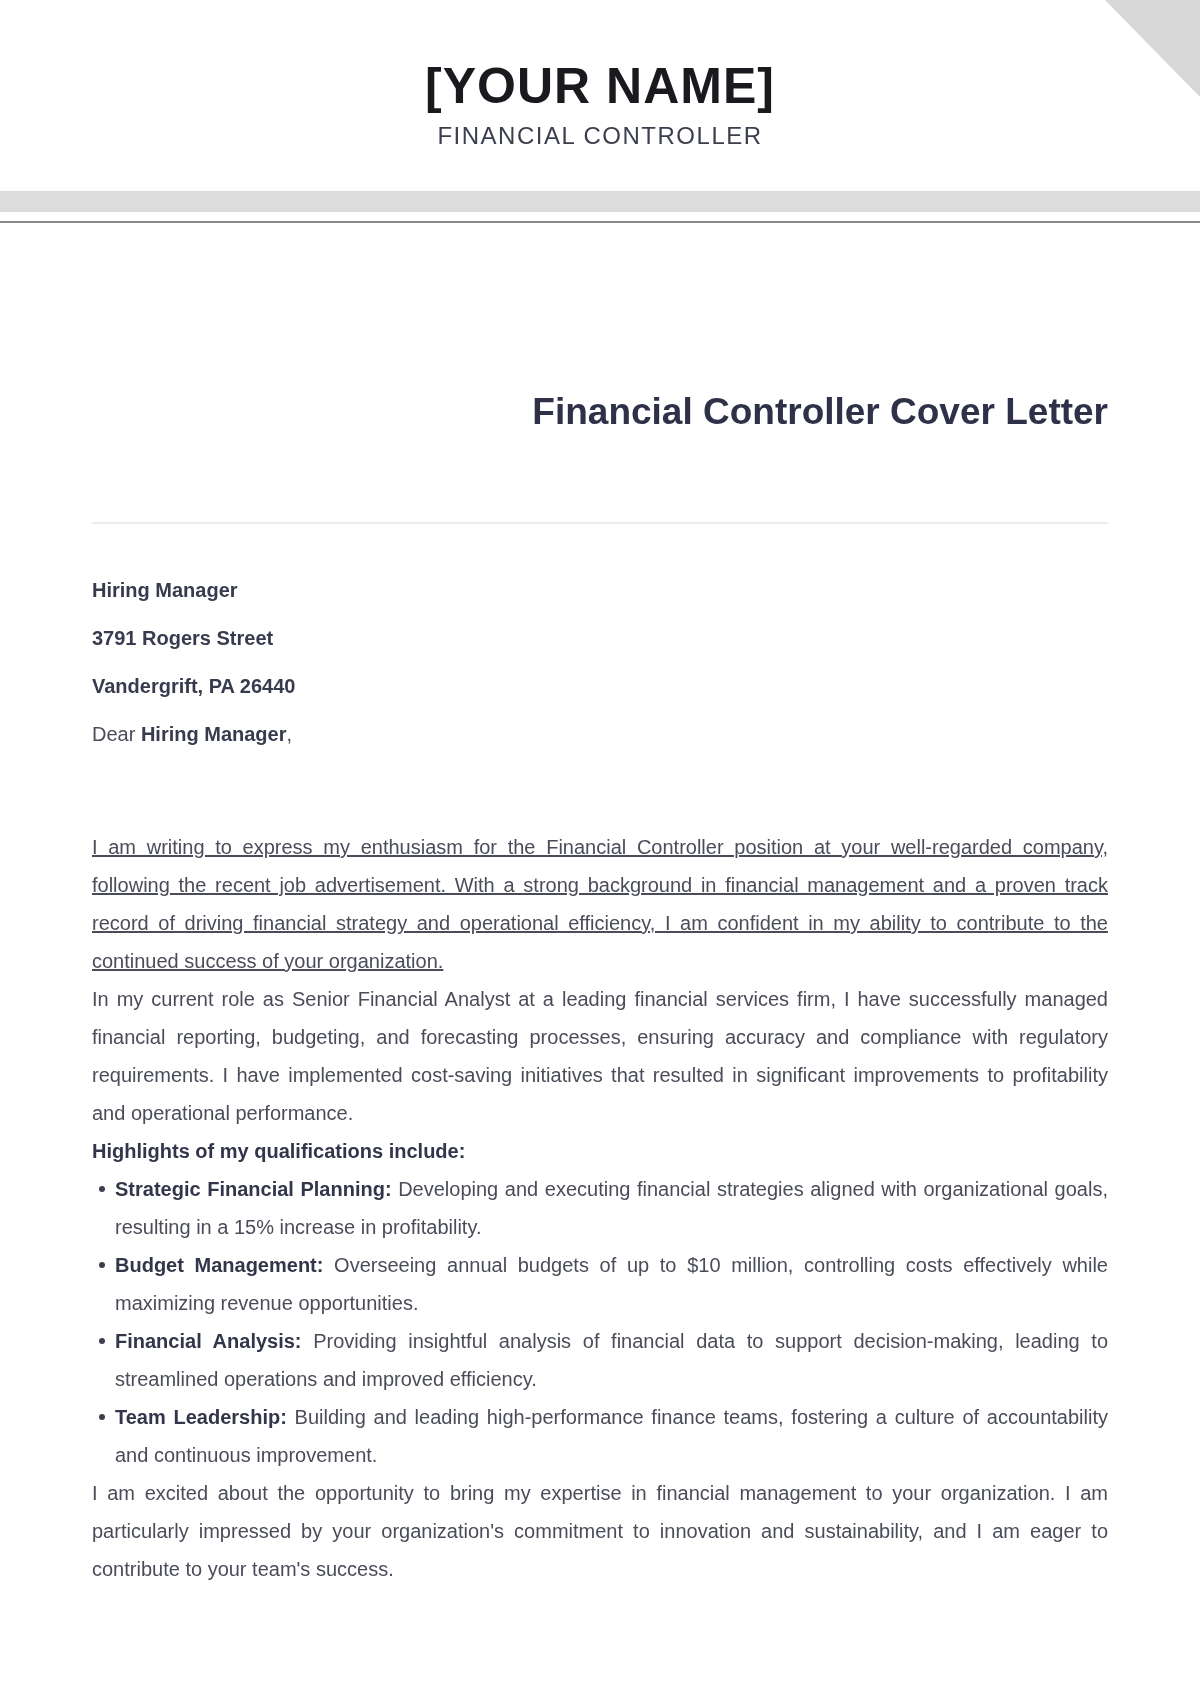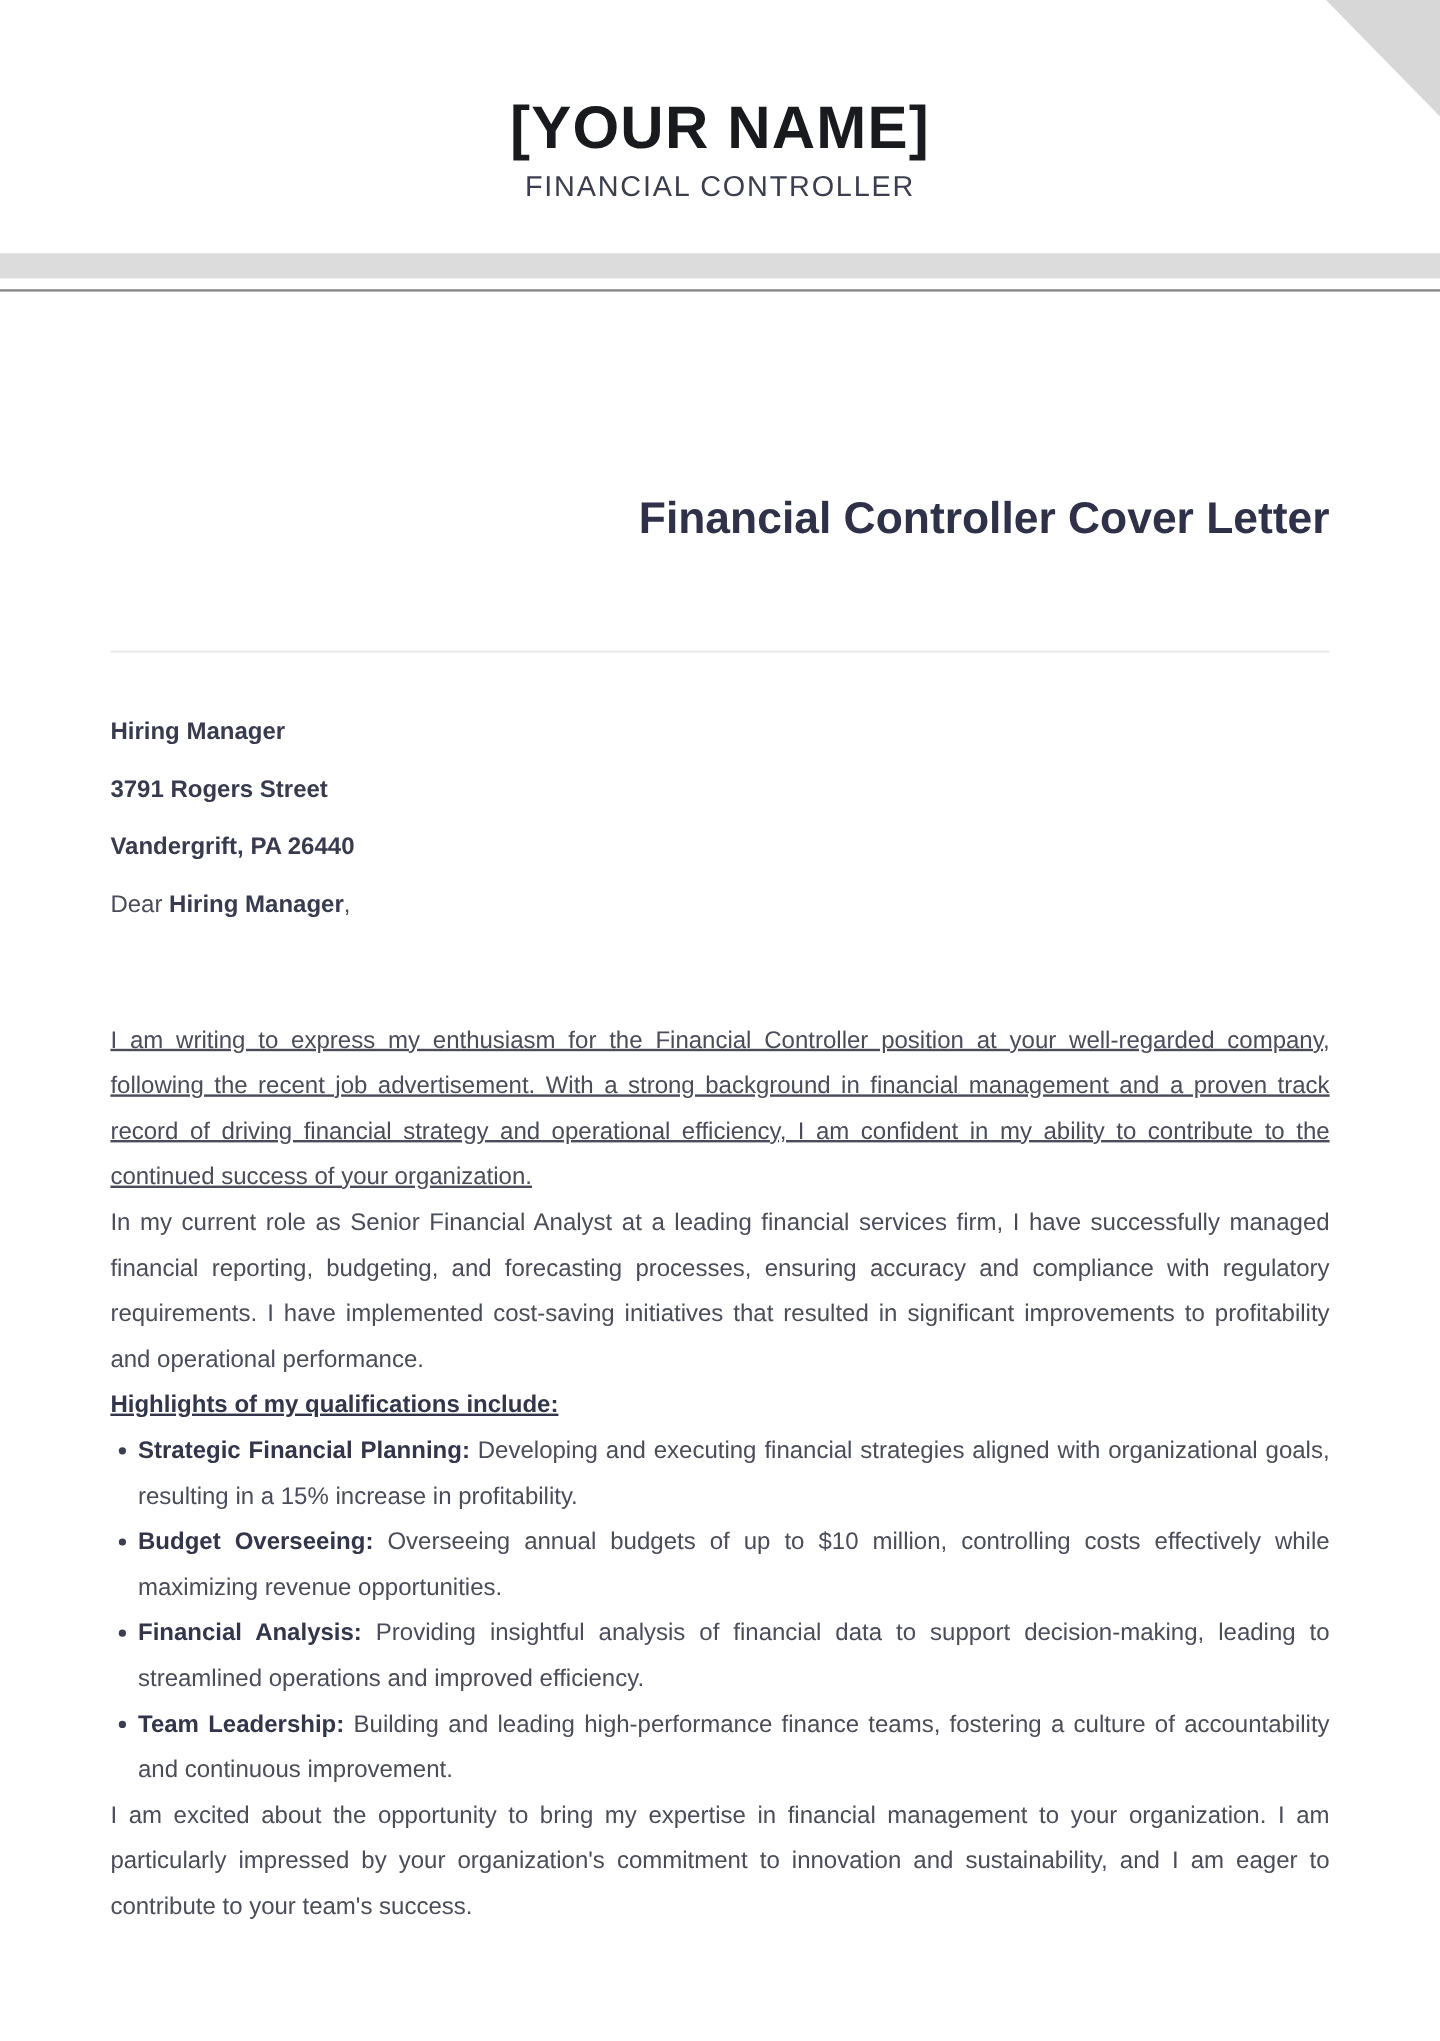--- a/index.html
+++ b/index.html
@@ -6,21 +6,21 @@
   body {
     width:1200px; height:1701px; overflow:hidden; position:relative;
     background:#ffffff;
     font-family:"Liberation Sans", sans-serif;
   }
   .corner-fold {
     position:absolute; top:0; right:0; width:95px; height:97px;
     background:#d7d7d7;
     clip-path:polygon(0 0, 100% 0, 100% 100%);
   }
-  header { padding-top:78px; text-align:center; }
+  header { padding-top:58px; text-align:center; }
   .name {
     font-size:50px; font-weight:bold; color:#191a1e;
     letter-spacing:1px; line-height:56px;
   }
   .role {
     font-size:24px; color:#3b3e4d; letter-spacing:1.5px;
     margin-top:8px; line-height:28px;
   }
   .band { height:21px; background:#dcdcdc; margin-top:41px; }
   .rule { height:2px; background:#898989; margin-top:9px; }
@@ -40,21 +40,21 @@
   .salutation {
     font-size:20px; color:#4a4d59; line-height:24px; margin:24px 0 0 0;
   }
   .salutation b { color:#383b4e; }
 
   .para {
     font-size:20px; line-height:38px; color:#4a4d59;
     text-align:justify; margin:0;
   }
   .para-first { margin-top:82px;text-decoration:underline; }
-  .bold-head { font-weight:bold; color:#33364a;text-decoration:underline; }
+  .bold-head { font-weight:bold; color:#33364a; }
   .justify-last { text-align-last:justify; }
 
   .highlights { list-style:none; margin:0; padding:0; }
   .highlights li {
     position:relative; padding-left:23px;
     font-size:20px; line-height:38px; color:#4a4d59; text-align:justify;
   }
   .highlights li b { color:#33364a; }
   .dot {
     position:absolute; left:7px; top:16px; width:6px; height:6px;
@@ -94,21 +94,21 @@
   <p class="para bold-head">Highlights of my qualifications include:</p>
 
   <ul class="highlights">
     <li>
       <span class="dot"></span>
       <b>Strategic Financial Planning:</b>
       <span>Developing and executing financial strategies aligned with organizational goals, resulting in a 15% increase in profitability.</span>
     </li>
     <li>
       <span class="dot"></span>
-      <b>Budget Overseeing:</b>
+      <b>Budget Management:</b>
       <span>Overseeing annual budgets of up to $10 million, controlling costs effectively while maximizing revenue opportunities.</span>
     </li>
     <li>
       <span class="dot"></span>
       <b>Financial Analysis:</b>
       <span>Providing insightful analysis of financial data to support decision-making, leading to streamlined operations and improved efficiency.</span>
     </li>
     <li>
       <span class="dot"></span>
       <b>Team Leadership:</b>

